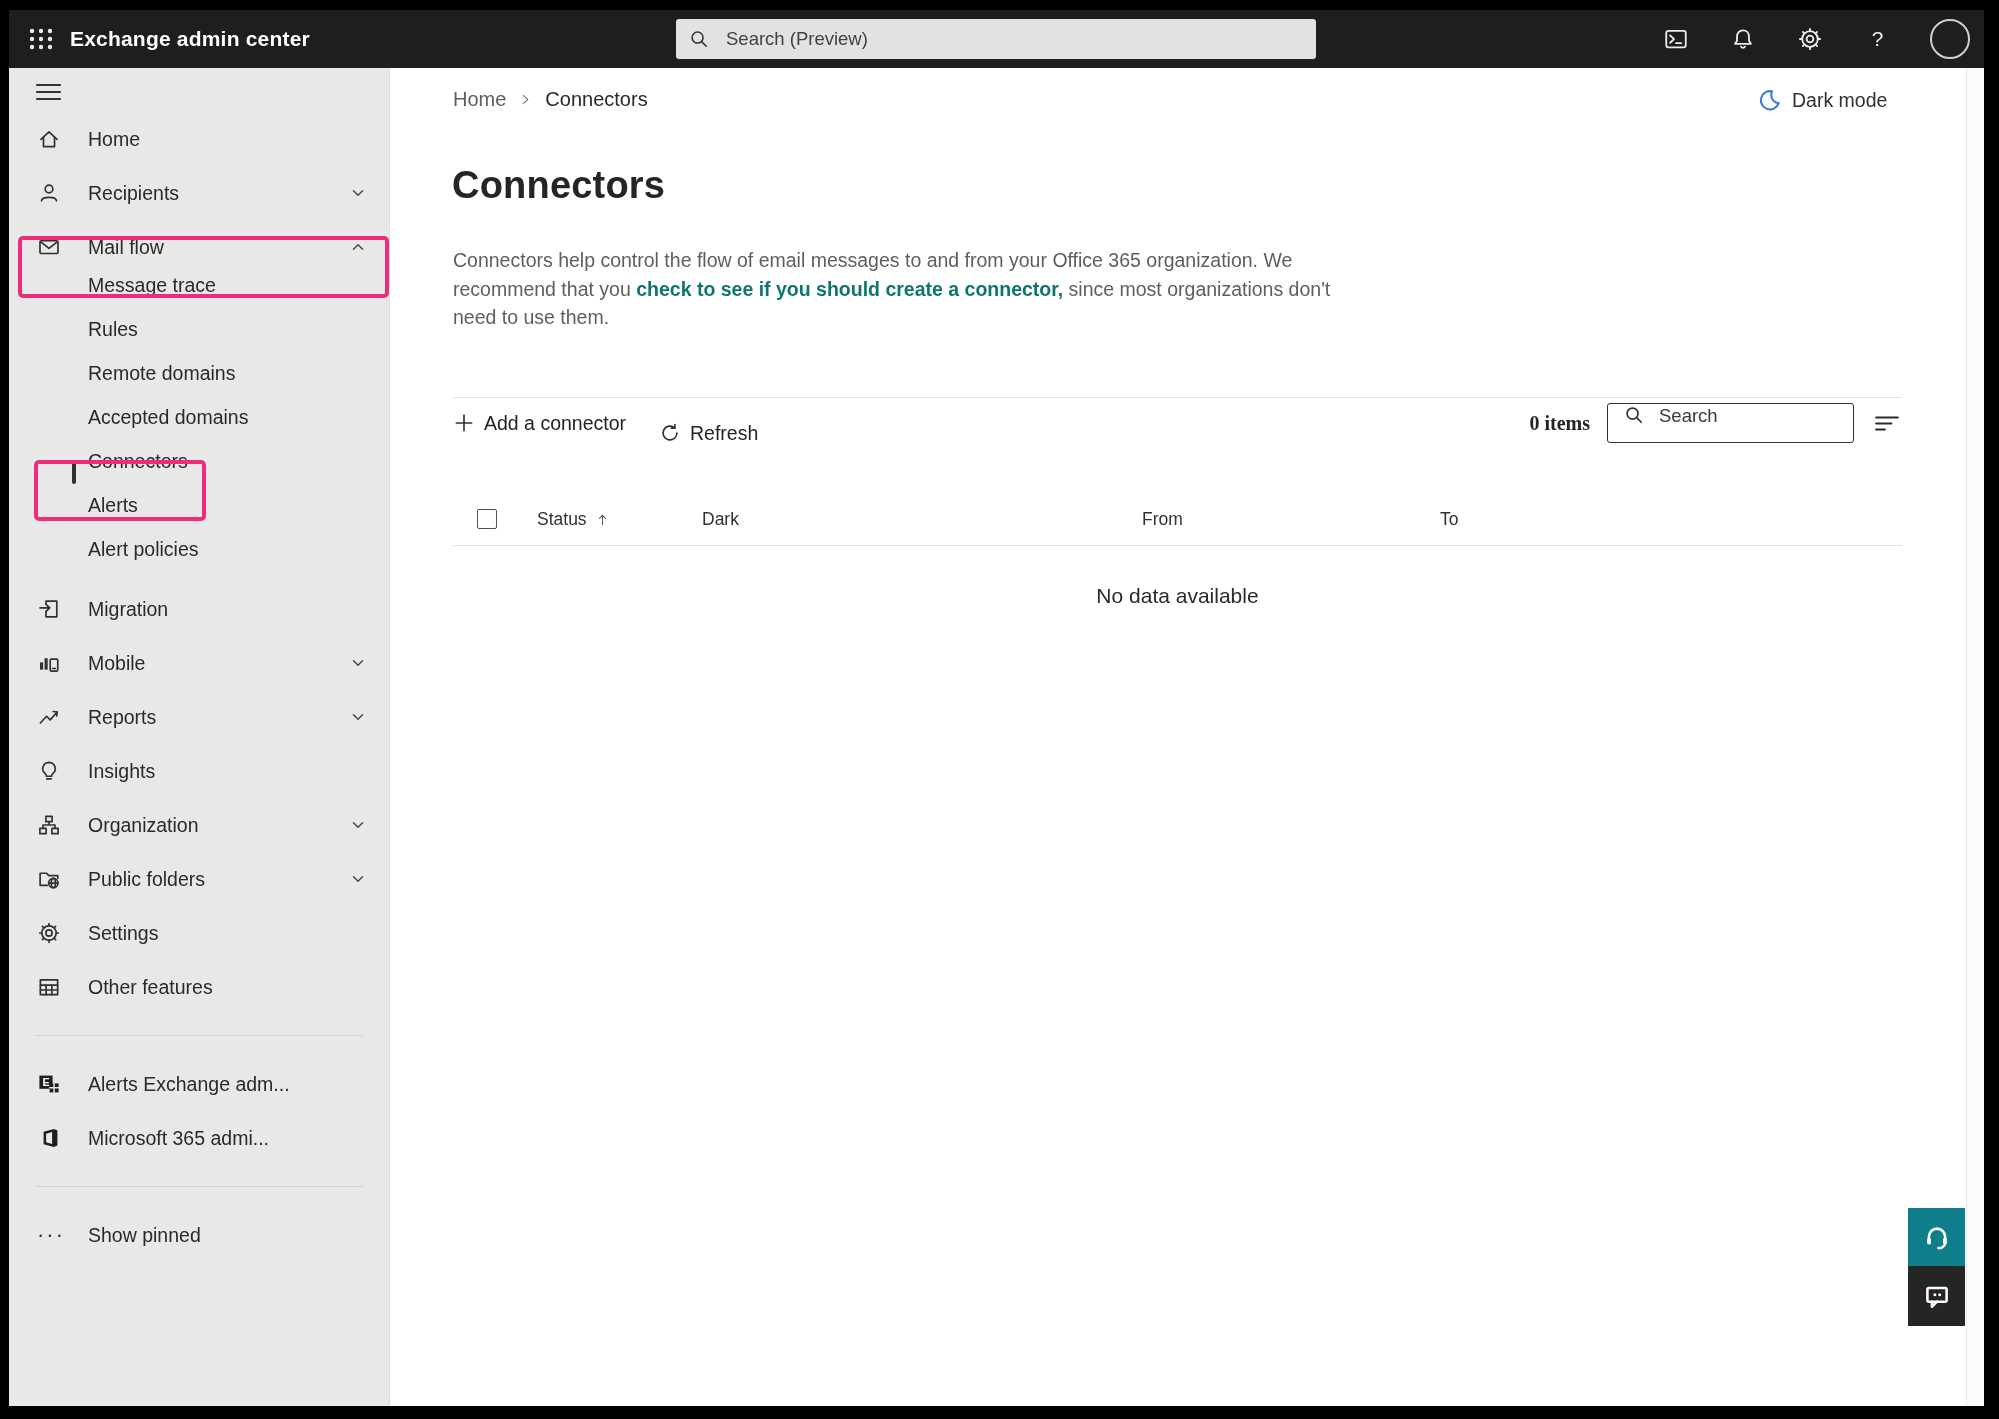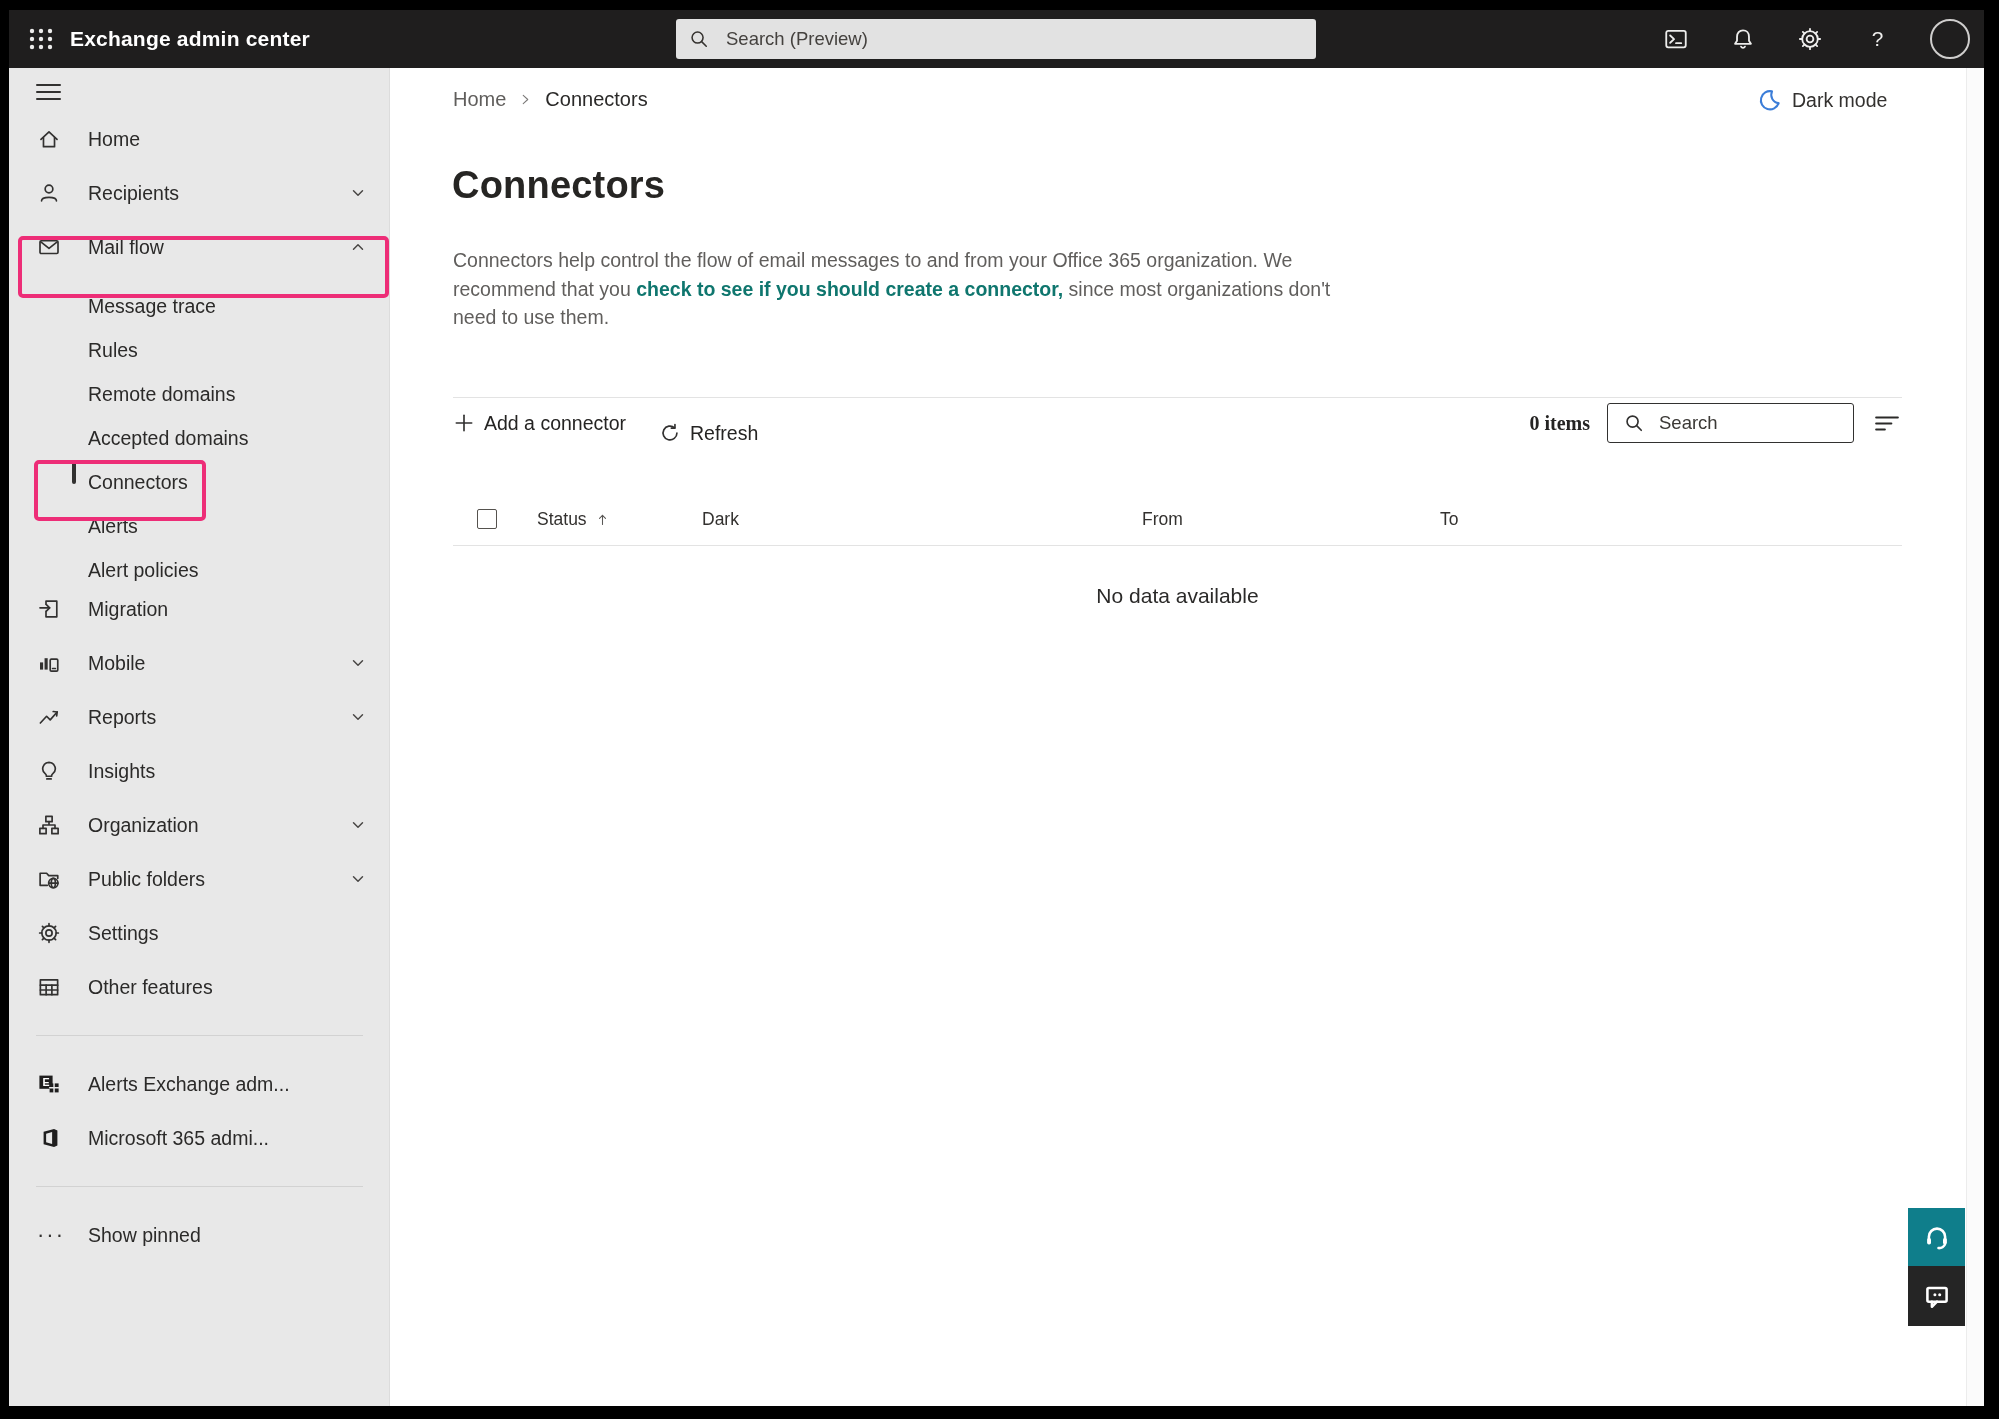--- a/index.html
+++ b/index.html
@@ -21,21 +21,21 @@
   .ticon *{fill:none;stroke:#ededec;stroke-width:1.4;stroke-linecap:round;stroke-linejoin:round;}
   .ticon .tf{fill:#ededec;stroke:none;}
   .avatar{width:40px;height:40px;border-radius:50%;border:2px solid #cfcecd;box-sizing:border-box;cursor:pointer;}
 
   
   .sidebar{position:absolute;left:9px;top:68px;width:381px;height:1338px;background:var(--sidebar-bg,#e8e8e8);
            border-right:1px solid #dcdcdc;box-sizing:border-box;}
   .hamburger{margin:16px 0 12px 27px;width:25px;cursor:pointer;}
   .hamburger div{height:2px;background:#323130;margin:5px 0;border-radius:1px;}
   .nav-item{height:54px;display:flex;align-items:center;padding:0 22px 0 27px;font-size:19.5px;color:#2b2a29;cursor:pointer;}
-  .nav-sub{height:44px;display:flex;align-items:flex-end;padding:0 22px 0 79px;font-size:19.5px;color:#2b2a29;cursor:pointer;position:relative;}
+  .nav-sub{height:44px;display:flex;align-items:flex-start;padding:0 22px 0 79px;font-size:19.5px;color:#2b2a29;cursor:pointer;position:relative;}
   .nicon{width:26px;height:26px;margin-right:26px;display:inline-flex;align-items:center;justify-content:center;flex:none;}
   .oicon path,.oicon circle,.oicon rect,.oicon line,.oicon polyline,.oicon ellipse{fill:none;stroke:#323130;stroke-width:1.4;stroke-linecap:round;stroke-linejoin:round;}
   .oicon .f{fill:#323130;stroke:none;}
   .oicon .df{fill:#1f1e1e;stroke:none;}
   .oicon .wl{stroke:#e8e8e8;stroke-width:1.2;fill:none;}
   .chev{margin-left:auto;width:18px;height:18px;display:inline-flex;}
   .chev *{fill:none;stroke:#484644;stroke-width:1.6;stroke-linecap:round;stroke-linejoin:round;}
   .sel-bar{position:absolute;left:63px;top:10px;width:4px;height:24px;background:#323130;border-radius:2px;}
   .nav-divider{height:1px;background:#d2d2d2;margin:21px 26px 21px 27px;}
   .dots3{font-size:22px;color:#323130;letter-spacing:2px;margin-right:22px;margin-left:1px;width:29px;}
@@ -62,21 +62,21 @@
 
   .toolbar-topline{position:absolute;left:63px;top:329px;width:1449px;height:1px;background:#e3e3e3;}
   .toolbar{position:absolute;left:63px;top:335px;width:1449px;height:40px;display:flex;align-items:center;}
   .tool-btn{display:flex;align-items:center;gap:9px;font-size:19.5px;color:#252423;cursor:pointer;}
   .tool-btn + .tool-btn{margin-left:33px;margin-top:20px;}
   .tool-ic{width:22px;height:22px;display:inline-flex;}
   .tool-ic *{fill:none;stroke:#323130;stroke-width:1.5;stroke-linecap:round;stroke-linejoin:round;}
   .tb-right{margin-left:auto;display:flex;align-items:center;}
   .items-count{font-family:"Liberation Serif","DejaVu Serif",serif;font-weight:700;font-size:20px;color:#252423;margin-right:17px;}
   .list-search{width:247px;height:40px;border:1.5px solid #323130;border-radius:3px;background:#fff;
-               display:flex;align-items:center;padding:0 10px 0 15px;box-sizing:border-box;}
+               display:flex;align-items:flex-start;padding:0 10px 0 15px;box-sizing:border-box;}
   .list-search input{flex:1;margin-left:12px;border:none;outline:none;background:transparent;font-family:inherit;font-size:18.5px;color:#2b2a29;min-width:0;}
   .list-search input::placeholder{color:#3b3936;opacity:1;}
   .filter-btn{width:30px;height:30px;margin-left:18px;display:flex;align-items:center;justify-content:center;cursor:pointer;}
   .filter-btn *{fill:none;stroke:#2b2a29;stroke-width:1.9;stroke-linecap:round;}
 
   .thead{position:absolute;left:63px;top:436px;width:1449px;height:30px;font-size:17.5px;color:#33312f;}
   .thead .cell{position:absolute;top:0;height:30px;display:flex;align-items:center;gap:8px;}
   .checkbox{width:20px;height:20px;border:1.5px solid #55524e;border-radius:2px;background:#fff;box-sizing:border-box;cursor:pointer;}
   .sort-ic{width:15px;height:15px;display:inline-flex;}
   .sort-ic *{fill:none;stroke:#5a5856;stroke-width:1.4;stroke-linecap:round;stroke-linejoin:round;}

